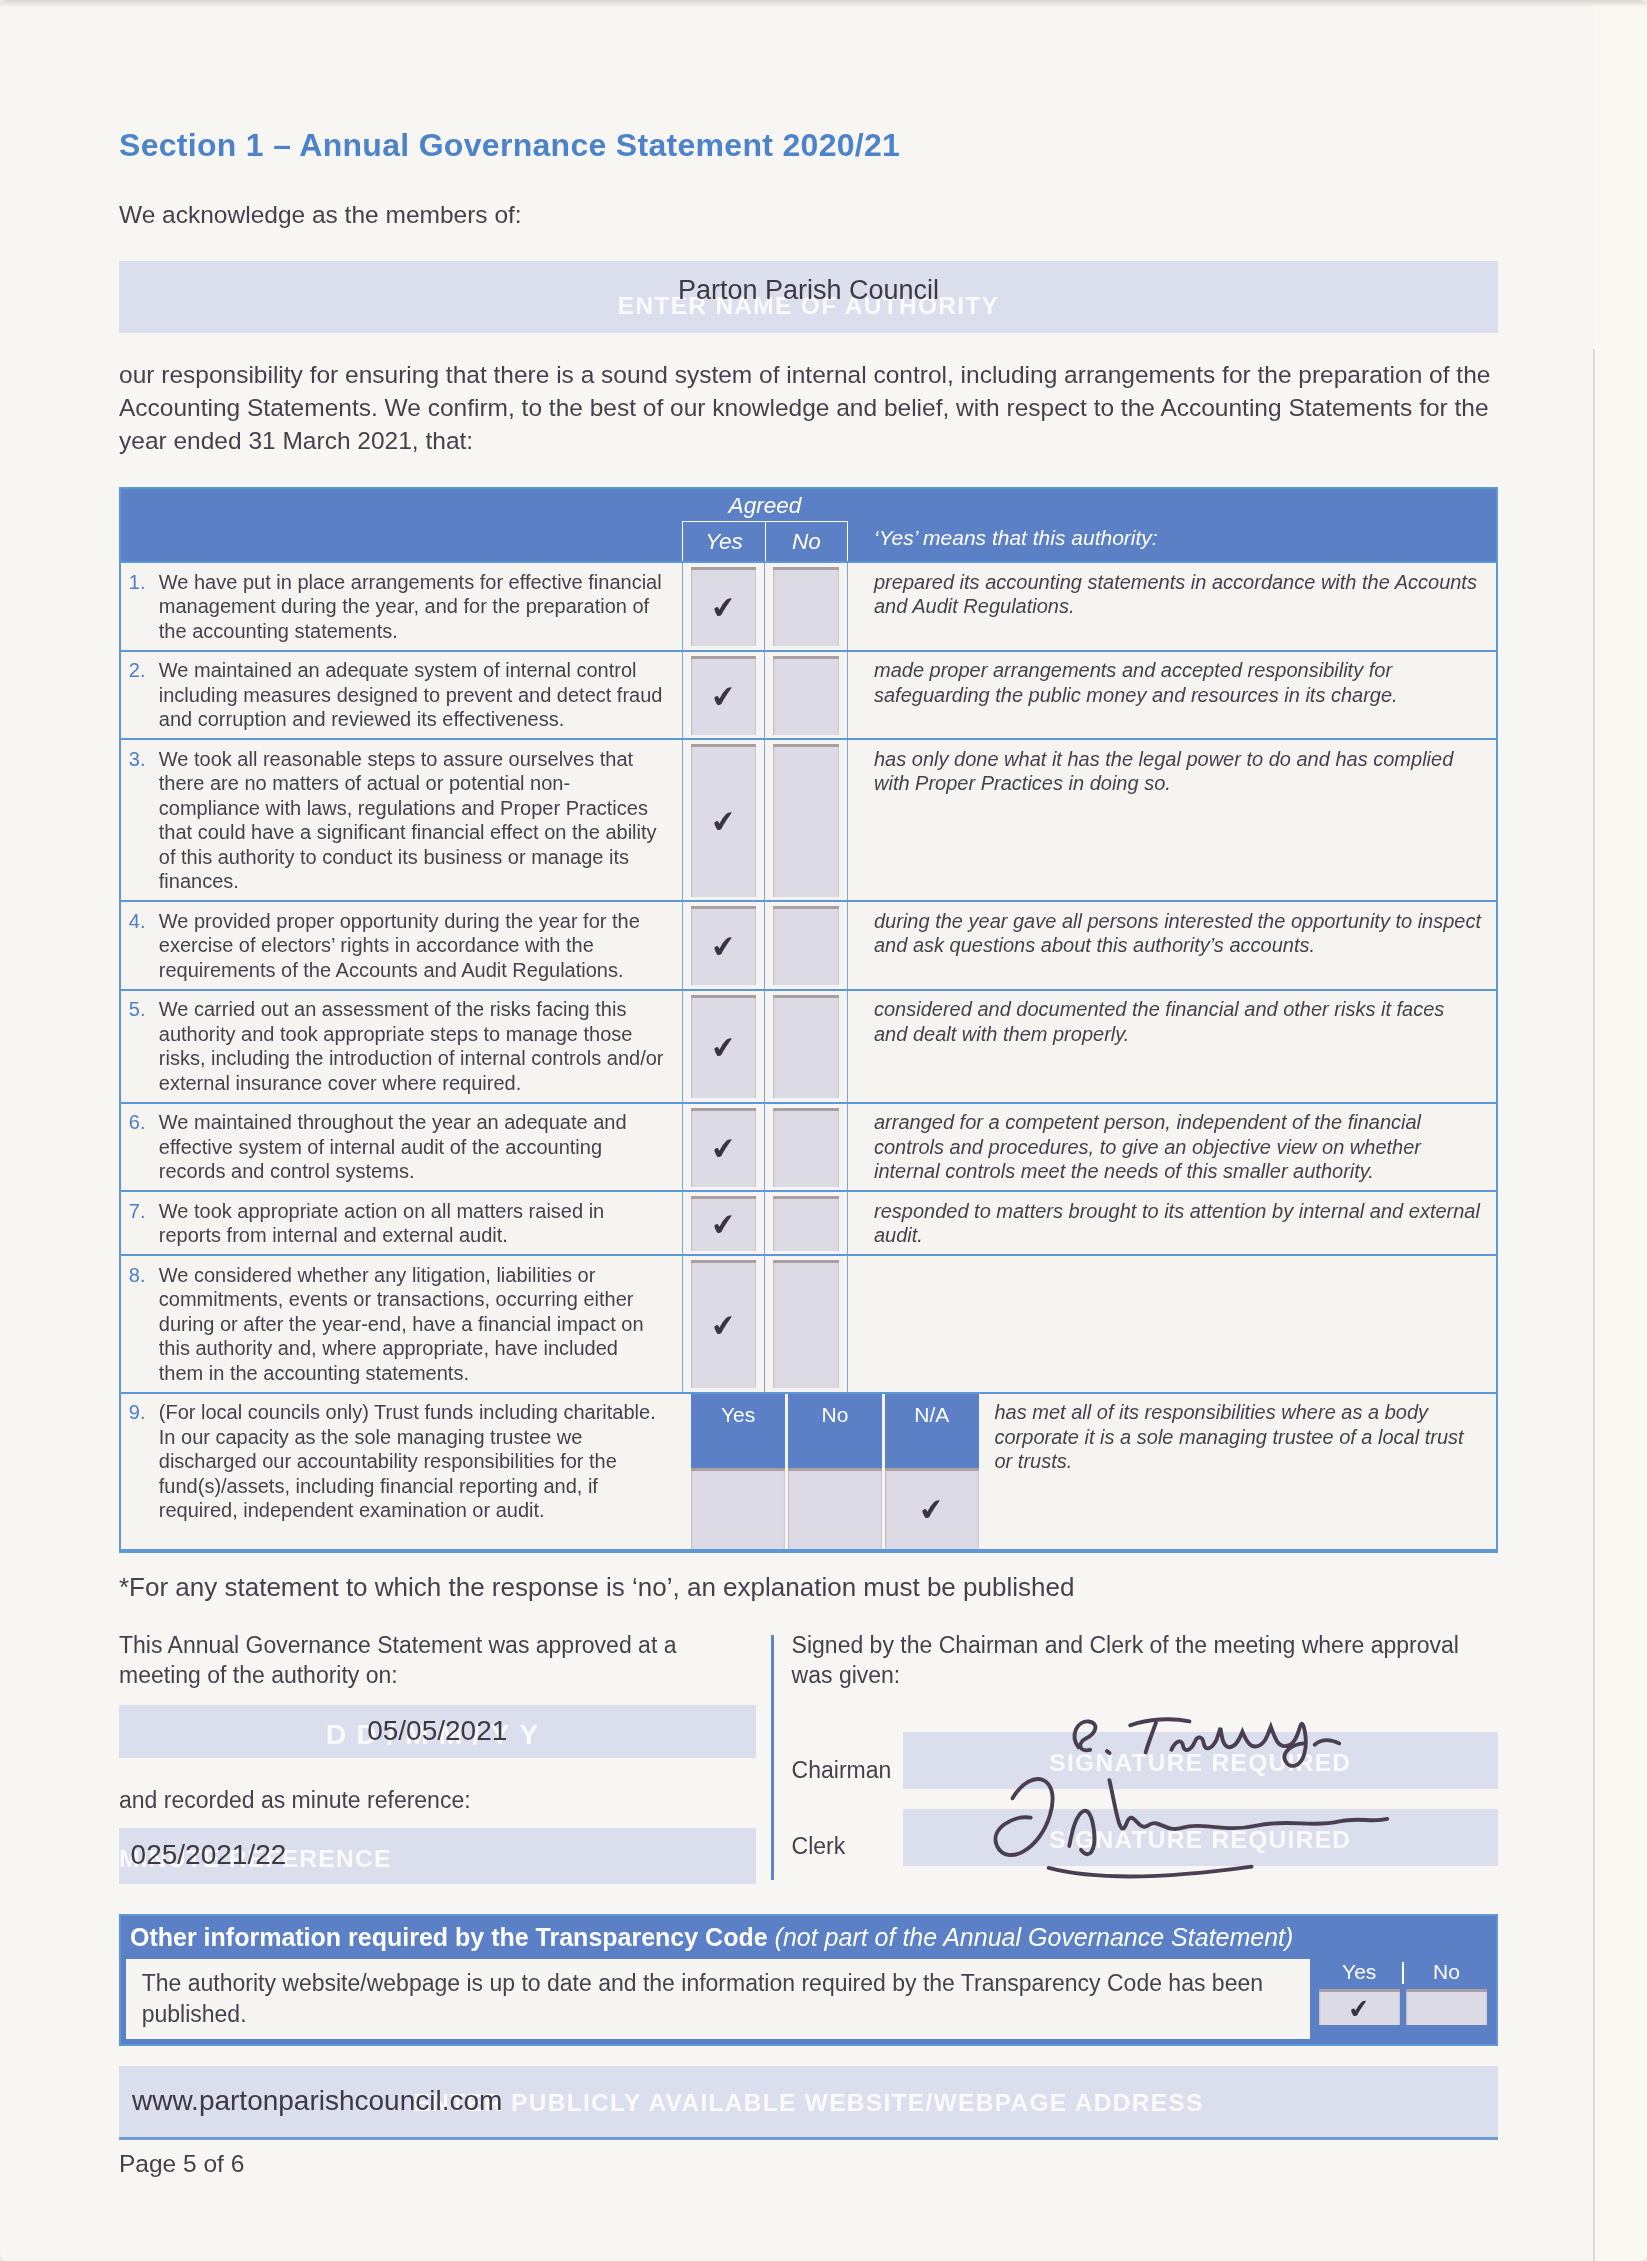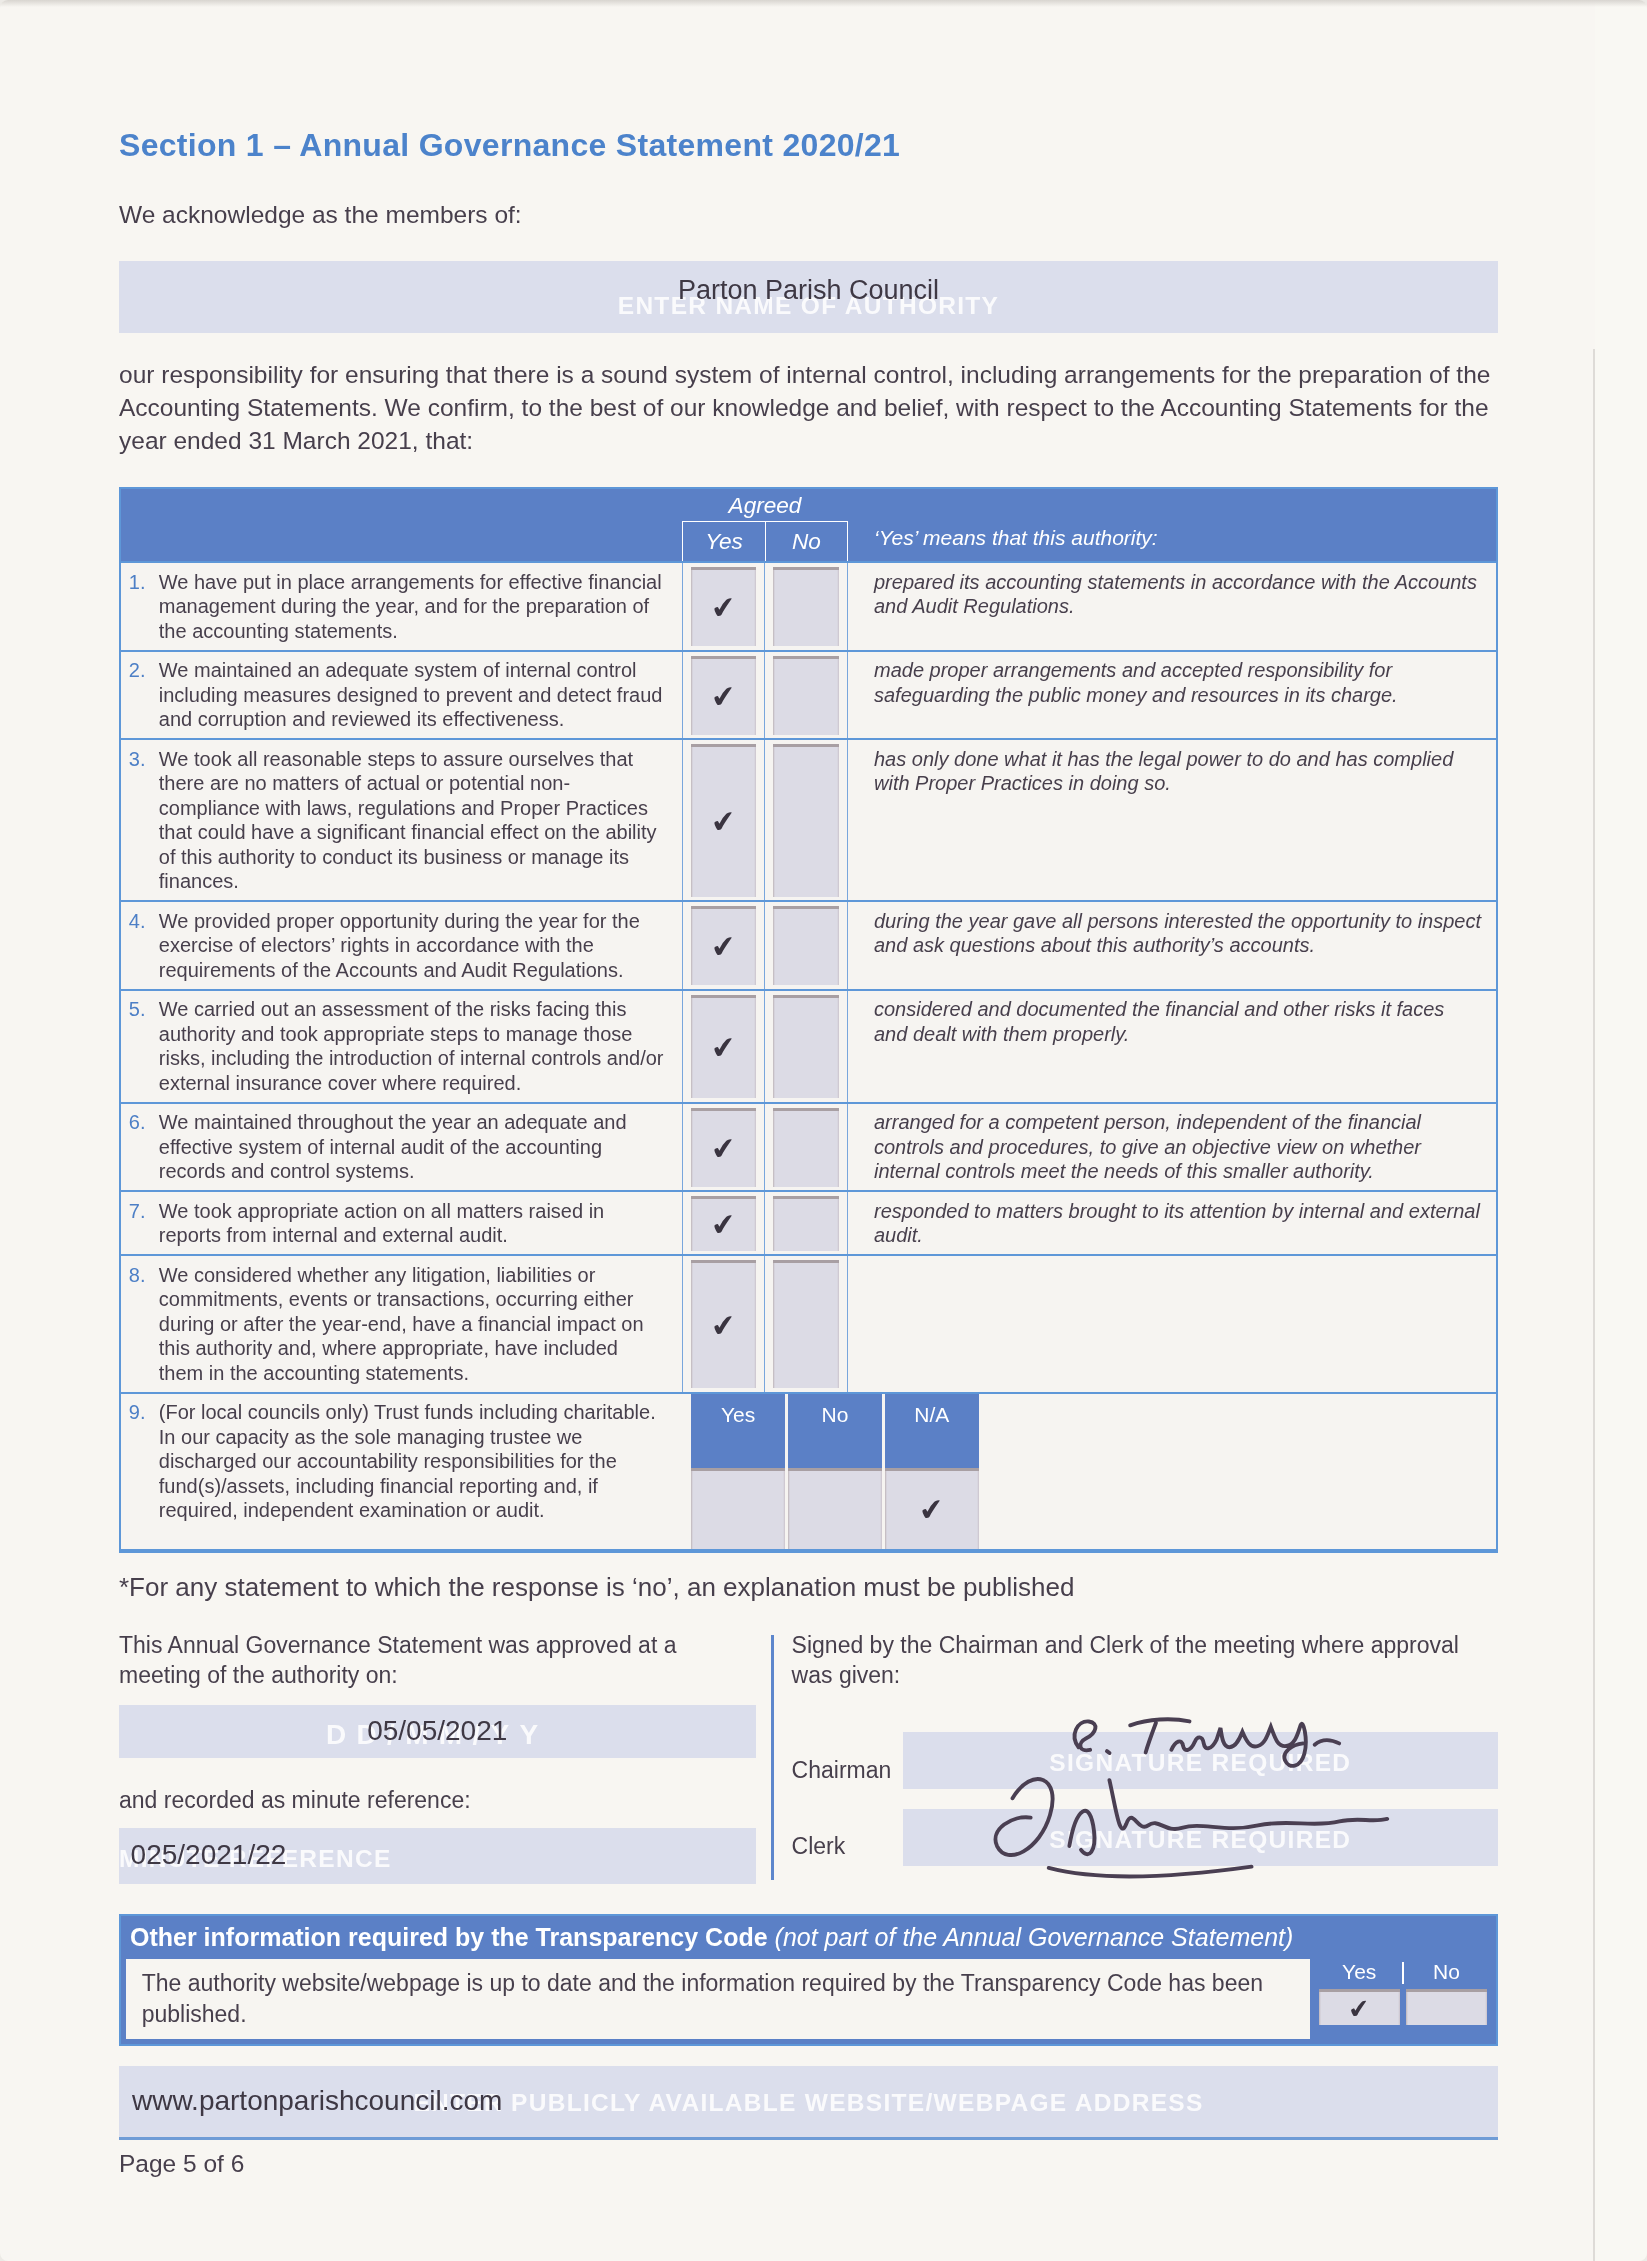--- a/index.html
+++ b/index.html
@@ -291,20 +291,21 @@
             <div class="r9head">No</div>
             <div class="chk"></div>
           </div>
           <div class="r9col">
             <div class="r9head">N/A</div>
             <div class="chk">
                 <span class="tick">✔</span>
               </div>
           </div>
         </div>
+        <div class="expl">has met all of its responsibilities where as a body corporate it is a sole managing trustee of a local trust or trusts.</div>
       </div>
     </div>
 
     <div class="note">*For any statement to which the response is ‘no’, an explanation must be published</div>
 
     <div class="approval">
       <div class="ap-left">
         <div class="ap-text">This Annual Governance Statement was approved at a meeting of the authority on:</div>
         <div class="fill-box date-box">
           <span class="wm">DD/MM/YY</span>

